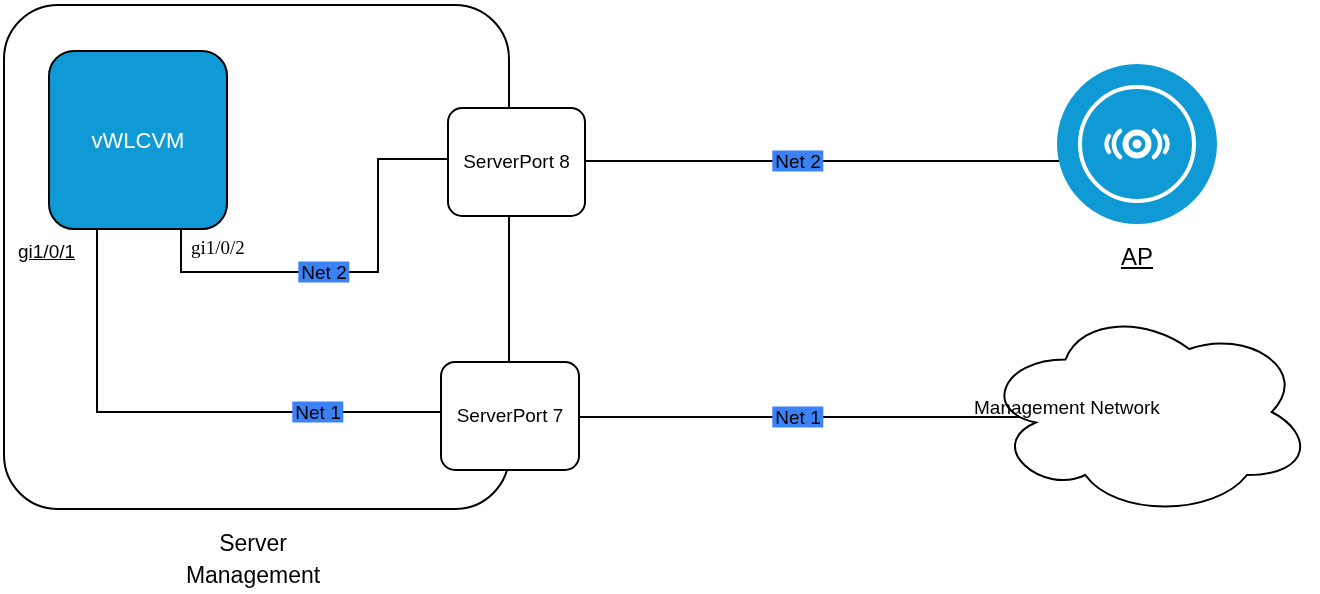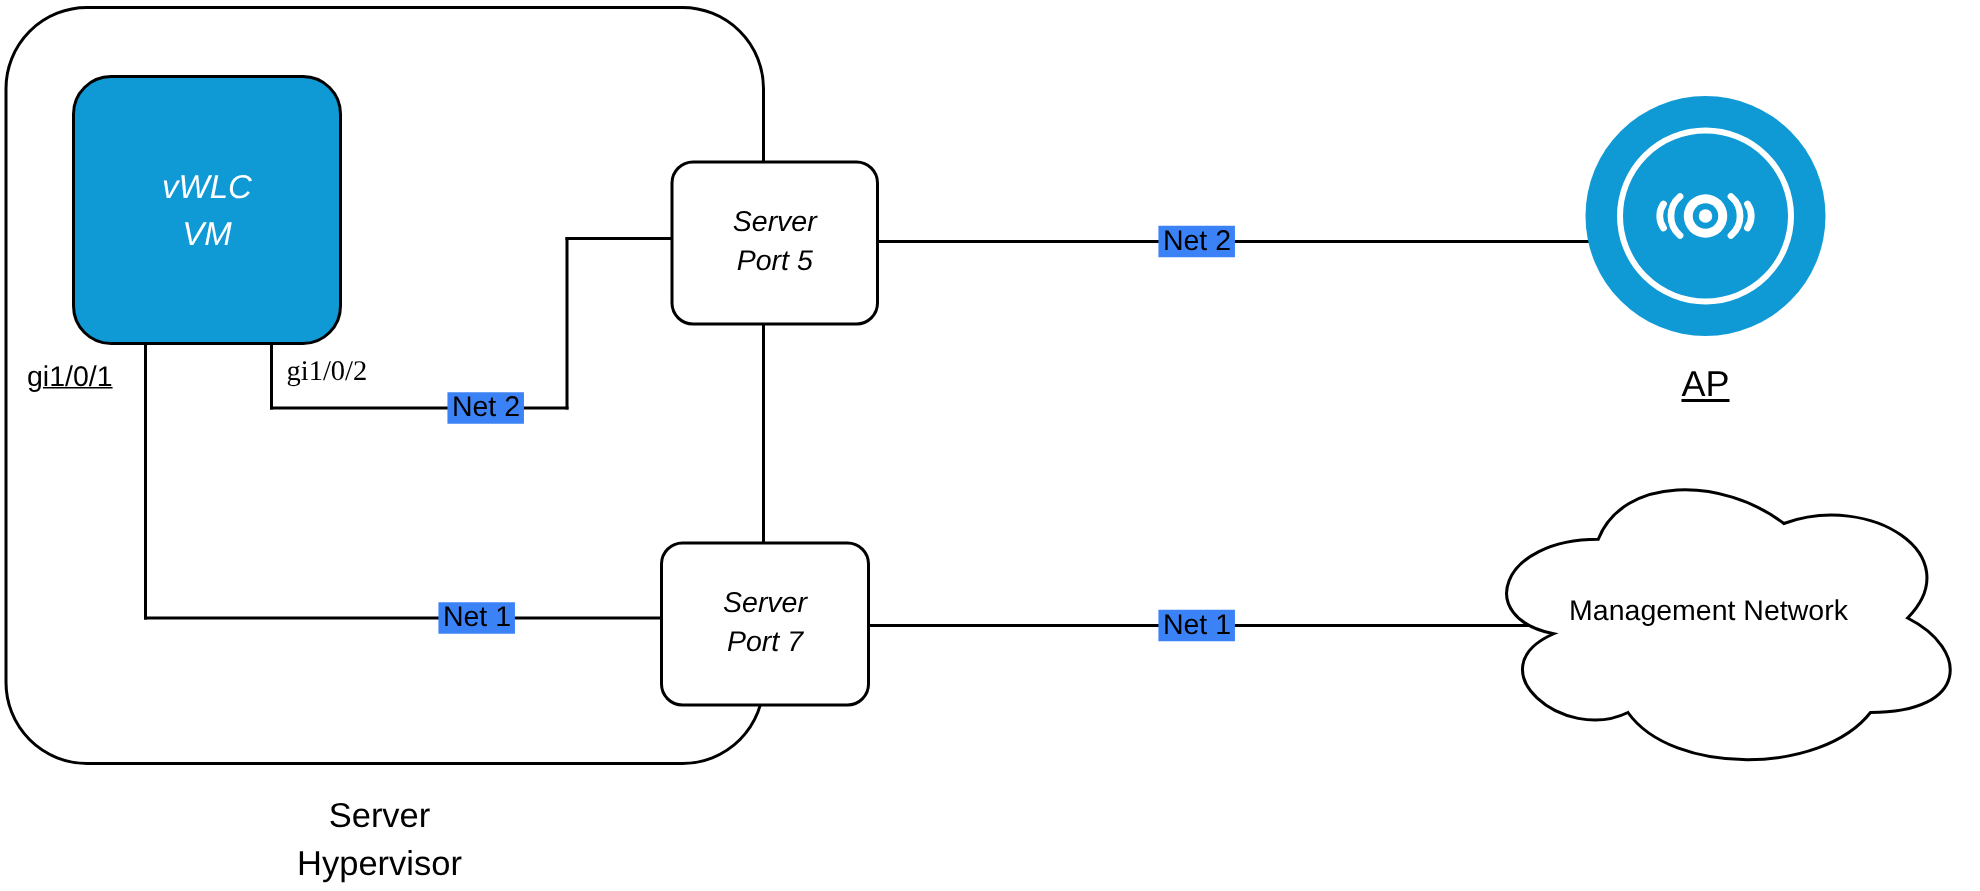--- a/index.html
+++ b/index.html
@@ -13,36 +13,36 @@
     border:2px solid var(--line,#000); border-radius:55px;
     background:transparent; z-index:1;
   }
   .edge { position:absolute; background:var(--line,#000); z-index:2; }
   .edge-label {
     position:absolute; z-index:4; background:#3b82f6; padding:0 3px;
     font-size:19px; line-height:21px; transform:translate(-50%,-50%);
     white-space:nowrap;
   }
   .node {
-    position:absolute; z-index:3; display:flex; flex-direction:column;
+    position:absolute; z-index:3; display:flex; flex-direction:row;
     align-items:center; justify-content:center; text-align:center;
-    border:2px solid var(--line,#000); background:#fff;font-style:italic;
+    border:2px solid var(--line,#000); background:#fff;
   }
   .vwlc {
     left:48px; top:50px; width:176px; height:176px; border-radius:26px;
     background:var(--node-blue,#0f9ad6); color:#fff; font-size:22px; line-height:31px;
   }
   .port { font-size:19px; line-height:26px; border-radius:15px; }
   .port2 { left:447px; top:107px; width:135px; height:106px; }
   .port1 { left:440px; top:361px; width:136px; height:106px; }
   .iface-label { position:absolute; z-index:4; font-size:19px; line-height:21px; white-space:nowrap; }
   .ap-svg { left:1056px; top:63px; width:162px; height:162px; z-index:3; color:var(--node-blue,#0f9ad6); }
   .ap-label { left:1087px; top:243px; width:100px; text-align:center; font-size:24px; z-index:3;text-decoration:underline; }
   .cloud-svg { left:982px; top:306px; width:332px; height:212px; z-index:3; }
-  .cloud-label { left:974px; top:397px; width:330px; text-align:center; font-size:19px; z-index:4; }
+  .cloud-label { left:974px; top:397px; width:330px; font-size:19px; z-index:4; }
   .hyp-label { left:128px; top:527px; width:250px; text-align:center; font-size:23px; line-height:32px; z-index:2; }
 </style>
 </head>
 <body>
 
 <div class="canvas">
 
   <div class="abs hypervisor"></div>
 
   <div class="edge" style="left:96px; top:230px; width:2px; height:183px;"></div>
@@ -65,21 +65,21 @@
   <div class="iface-label" style="left:18px; top:241px;text-decoration:underline;">gi1/0/1</div>
   <div class="iface-label" style="left:191px; top:237px;font-family:Liberation Serif, serif;">gi1/0/2</div>
 
   <div class="node vwlc">
     <span>vWLC</span>
     <span>VM</span>
   </div>
 
   <div class="node port port2">
     <span>Server</span>
-    <span>Port 5</span>
+    <span>Port 8</span>
   </div>
 
   <div class="node port port1">
     <span>Server</span>
     <span>Port 7</span>
   </div>
 
   <svg class="abs ap-svg" viewBox="0 0 162 162" xmlns="http://www.w3.org/2000/svg">
     <circle cx="81" cy="81" r="80" fill="currentColor"></circle>
     <circle cx="81" cy="81" r="57" fill="none" stroke="#ffffff" stroke-width="4"></circle>
@@ -100,16 +100,16 @@
              C 133 211 232 211 265 169
              C 331 169 331 127 289.75 106
              C 331 64 265 22 207.25 43
              C 166 11.5 100 11.5 83.5 53.5
              Z" fill="#ffffff" stroke="#000000" stroke-width="2"></path>
   </svg>
   <div class="abs cloud-label">Management Network</div>
 
   <div class="abs hyp-label">
     <div>Server</div>
-    <div>Hypervisor</div>
+    <div>Management</div>
   </div>
 
 </div>
 
 </body></html>

